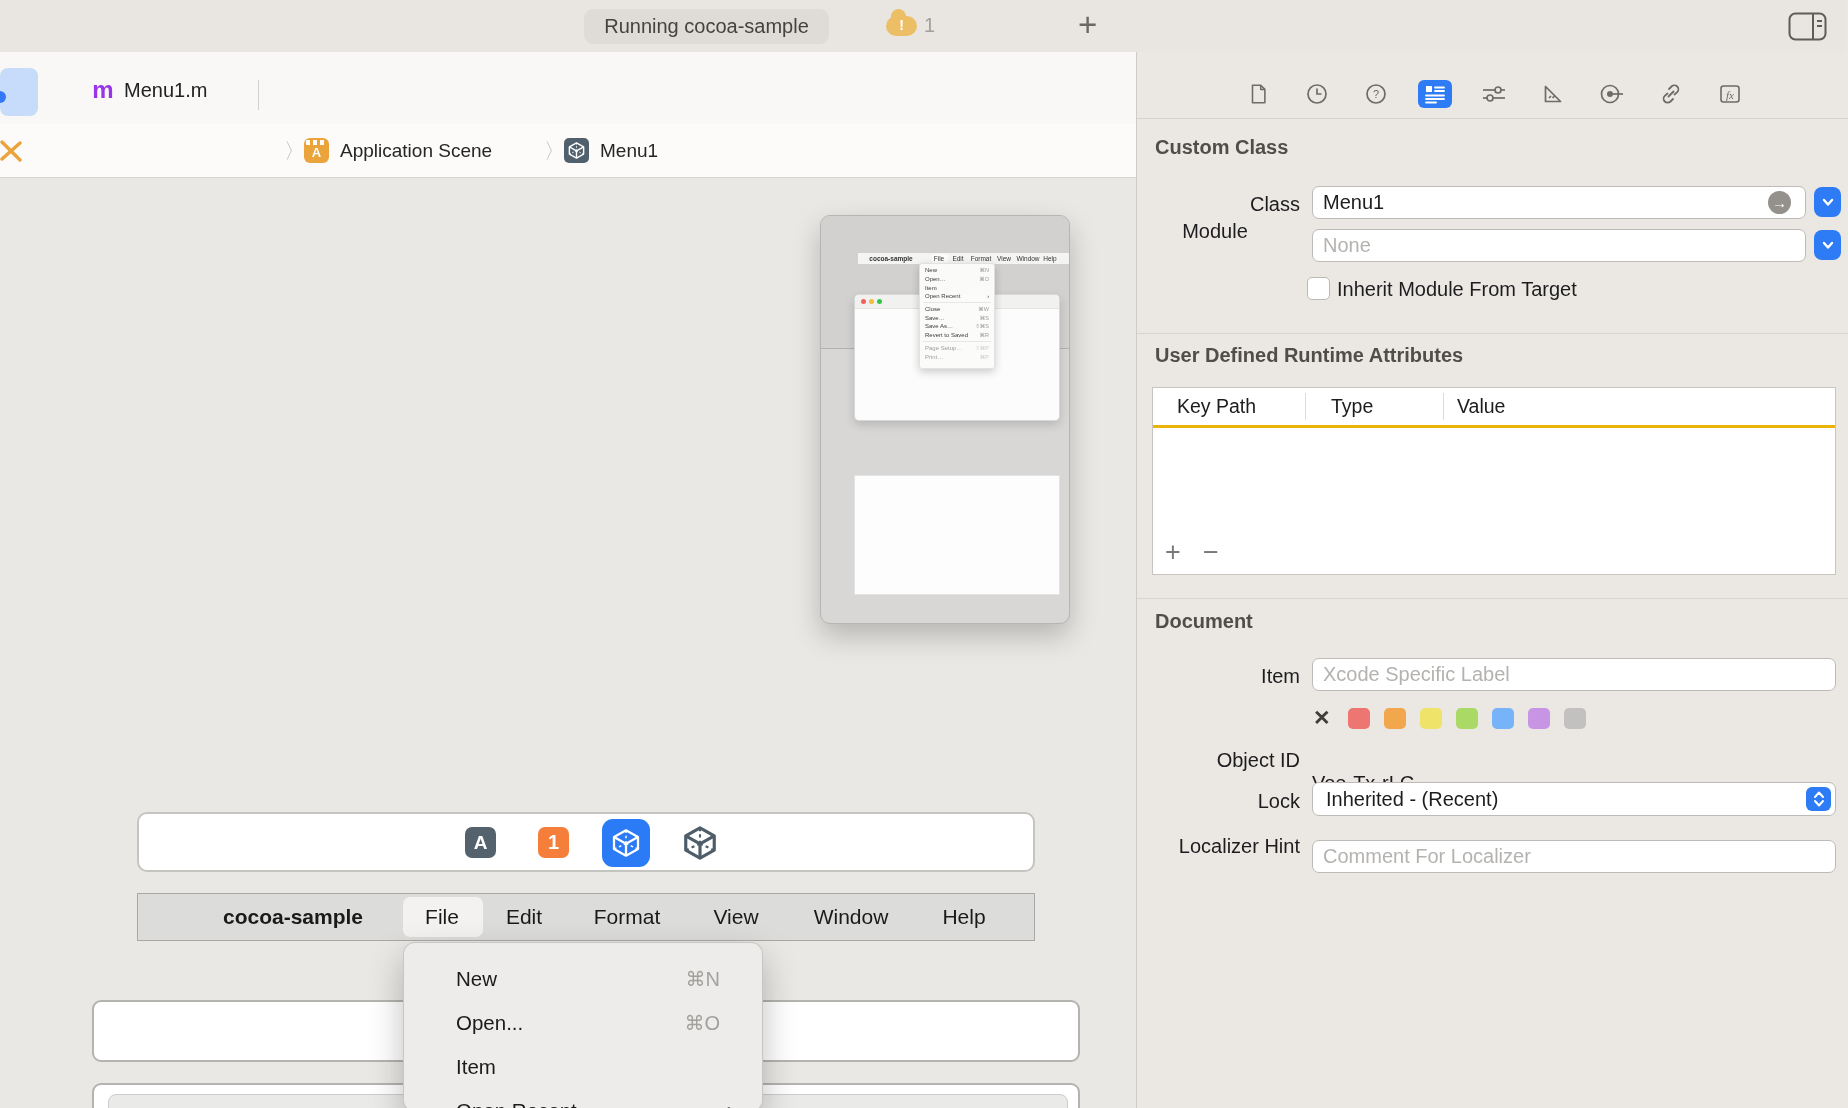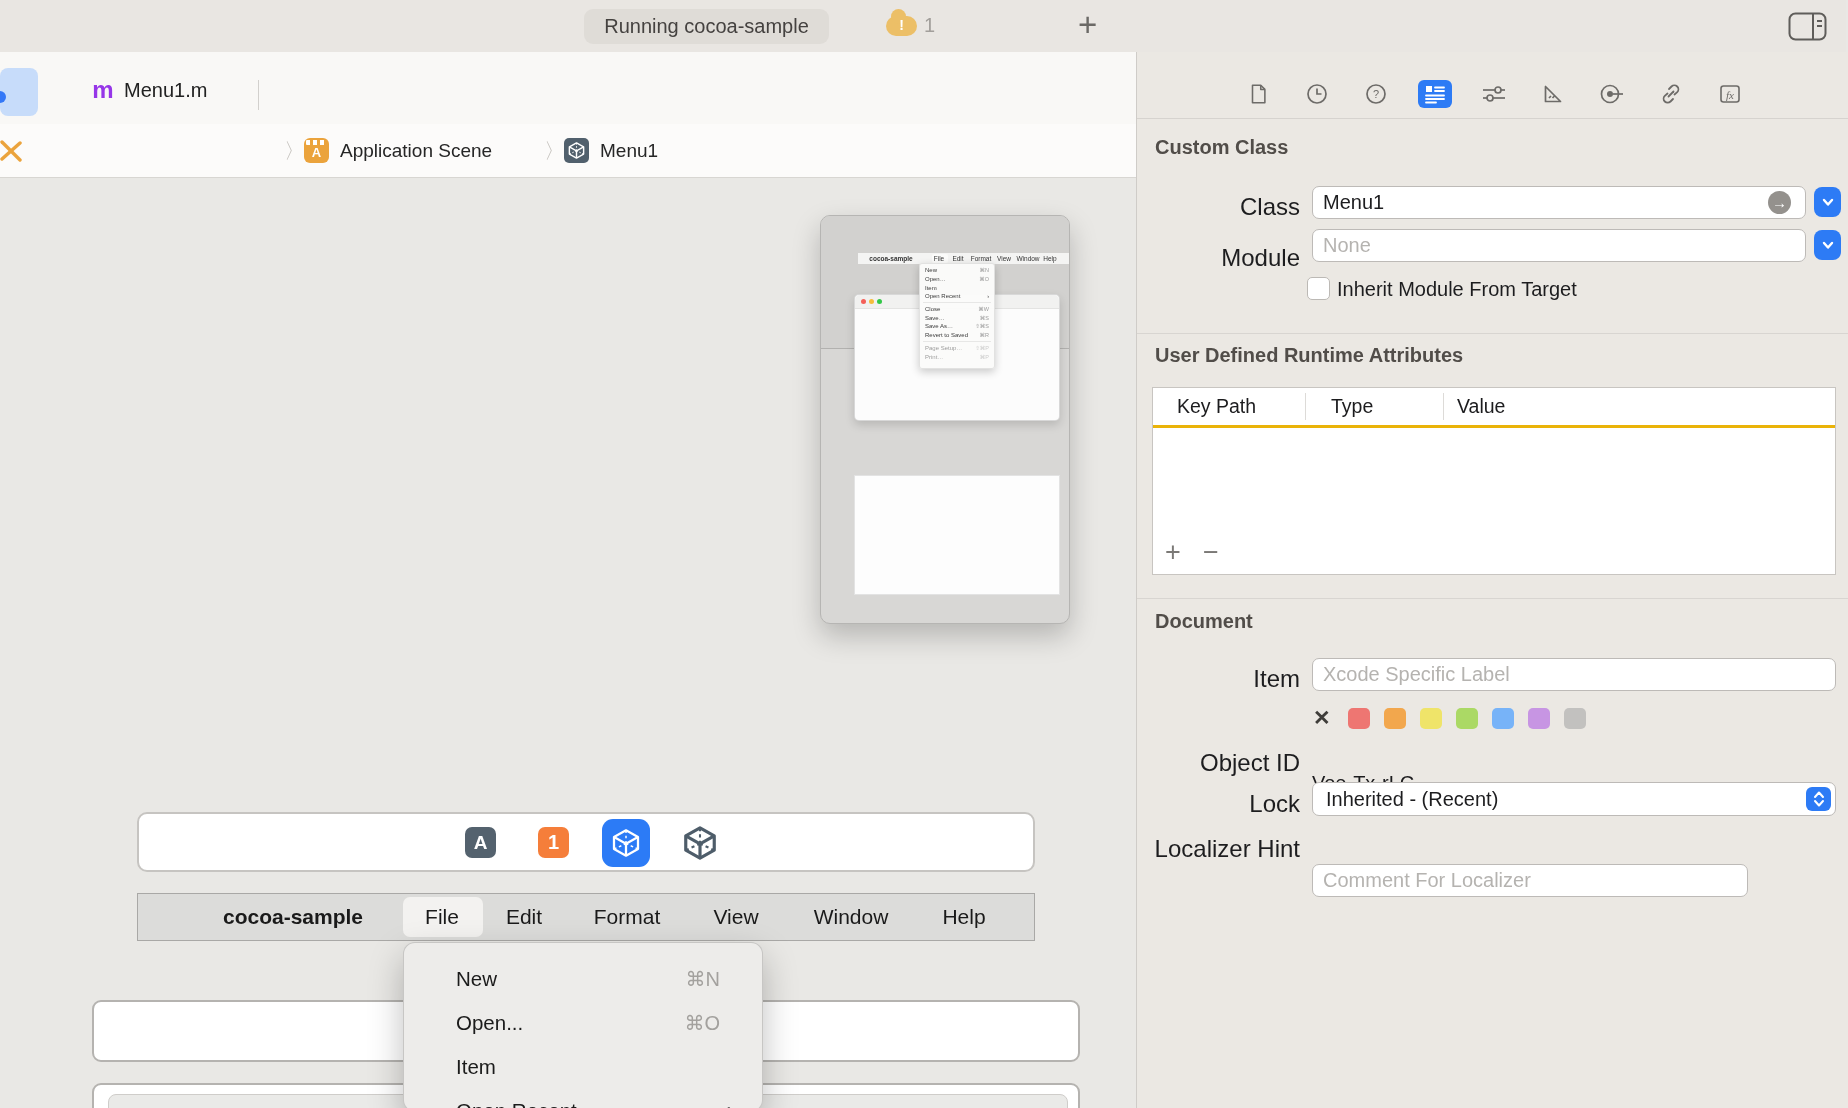--- a/index.html
+++ b/index.html
@@ -83,21 +83,21 @@
   .field1{left:92px;top:1000px;width:988px;height:62px;background:#fff;border:2px solid #b5b3b0;border-radius:9px;box-sizing:border-box;}
   .box2{left:92px;top:1083px;width:988px;height:50px;background:#fff;border:2px solid #b5b3b0;border-radius:9px;box-sizing:border-box;}
   .box2-inner{left:14px;top:9px;width:958px;height:39px;background:#eaeae8;border:1px solid #cfcdca;border-radius:8px;}
 
   
   .inspector{left:1136px;top:52px;width:712px;height:1056px;background:#ebe8e3;border-left:1px solid #cfccc8;box-sizing:border-box;}
   .insp-strip{left:1137px;top:52px;width:711px;height:66px;border-bottom:1px solid #d6d3cf;}
   .insp-icon{position:absolute;top:80px;width:34px;height:28px;display:flex;align-items:center;justify-content:center;transform:translateX(-50%);}
   .insp-icon.sel{background:#2d7bf5;border-radius:6px;}
   .iheader{position:absolute;font-size:20px;font-weight:bold;color:#514d49;}
-  .ilabel{position:absolute;width:170px;left:1130px;text-align:right;font-size:24px;color:#1d1d1f;}
+  .ilabel{position:absolute;width:170px;left:1130px;text-align:right;font-size:20px;color:#1d1d1f;}
   .ifield{position:absolute;left:1312px;background:#fff;border:1px solid #bdbab7;border-radius:7px;box-sizing:border-box;}
   .ifield input{width:100%;height:100%;border:none;outline:none;background:transparent;font-family:"Liberation Sans",sans-serif;
     font-size:20px;color:#1d1d1f;padding:0 10px;box-sizing:border-box;border-radius:7px;}
   .ifield input::placeholder{color:#b5b3b0;}
   .arrow-circle{position:absolute;left:1768px;top:191px;width:23px;height:23px;border-radius:50%;background:#94918d;
     display:flex;align-items:center;justify-content:center;color:#fff;font-size:15px;font-weight:bold;}
   .blue-btn{position:absolute;width:27px;height:30px;background:#2d7bf5;border-radius:8px;
     display:flex;align-items:center;justify-content:center;}
   .checkbox{position:absolute;left:1307px;top:277px;width:21px;height:21px;background:#fff;border:1px solid #bcb9b5;border-radius:5px;}
   .divider{position:absolute;left:1137px;width:711px;height:1px;background:#d8d5d1;}
@@ -390,21 +390,21 @@
   <div class="ilabel" style="top:193px;">Class</div>
   <div class="ifield" style="top:186px;width:494px;height:33px;">
     <input value="Menu1" style="">
   </div>
   <div class="arrow-circle">→</div>
   <div class="blue-btn" style="left:1814px;top:187px;">
     <svg width="16" height="16" viewBox="0 0 16 16" fill="none" stroke="#fff" stroke-width="2.4" stroke-linecap="round" stroke-linejoin="round">
         <path d="M4 6 l4 4.5 4-4.5"></path>
       </svg>
   </div>
-  <div class="ilabel" style="top:244px;">Module</div>
+  <div class="ilabel" style="top:220px;text-align:center;">Module</div>
   <div class="ifield" style="top:229px;width:494px;height:33px;">
     <input placeholder="None" style="">
   </div>
   <div class="blue-btn" style="left:1814px;top:230px;">
     <svg width="16" height="16" viewBox="0 0 16 16" fill="none" stroke="#fff" stroke-width="2.4" stroke-linecap="round" stroke-linejoin="round">
         <path d="M4 6 l4 4.5 4-4.5"></path>
       </svg>
   </div>
   <div class="checkbox"></div>
   <div class="abs" style="left:1337px;top:278px;font-size:20px;color:#1d1d1f;">Inherit Module From Target</div>
@@ -439,21 +439,21 @@
   <div class="lockfield">
     <span>Inherited - (Recent)</span>
   </div>
   <div class="stepper">
     <svg width="14" height="18" viewBox="0 0 14 18" fill="none" stroke="#fff" stroke-width="2" stroke-linecap="round" stroke-linejoin="round">
       <path d="M3 7 L7 2.5 L11 7"></path>
         <path d="M3 11 L7 15.5 L11 11"></path>
     </svg>
   </div>
   <div class="ilabel" style="top:835px;">Localizer Hint</div>
-  <div class="ifield" style="top:864px;width:436px;height:33px;">
+  <div class="ifield" style="top:840px;width:524px;height:33px;">
     <input placeholder="Comment For Localizer" style="">
   </div>
 
 <div class="swatch" style="left: 1348px; background: rgb(238, 118, 114);"></div>
     <div class="swatch" style="left: 1384px; background: rgb(242, 167, 77);"></div>
     <div class="swatch" style="left: 1420px; background: rgb(239, 228, 105);"></div>
     <div class="swatch" style="left: 1456px; background: rgb(171, 217, 101);"></div>
     <div class="swatch" style="left: 1492px; background: rgb(119, 179, 248);"></div>
     <div class="swatch" style="left: 1528px; background: rgb(199, 149, 227);"></div>
     <div class="swatch" style="left: 1564px; background: rgb(194, 193, 191);"></div>

